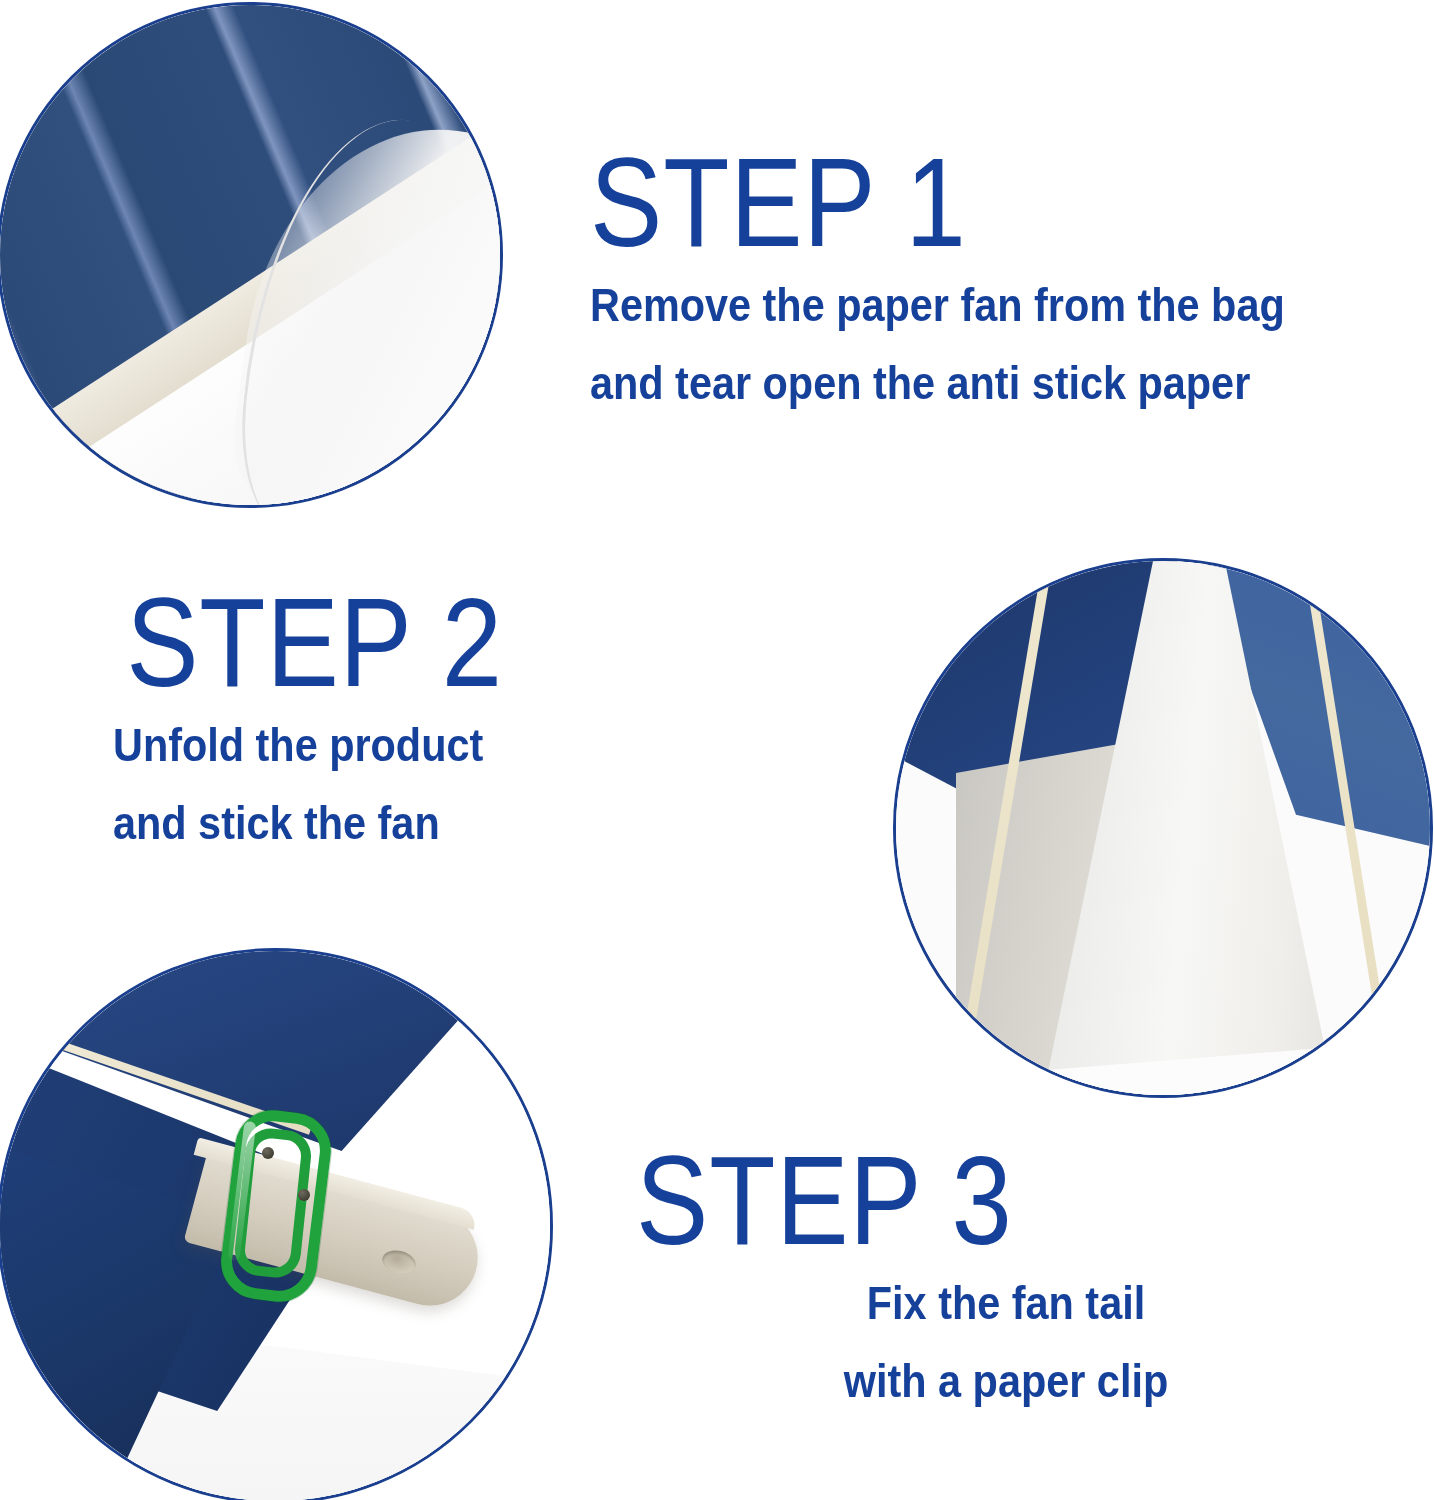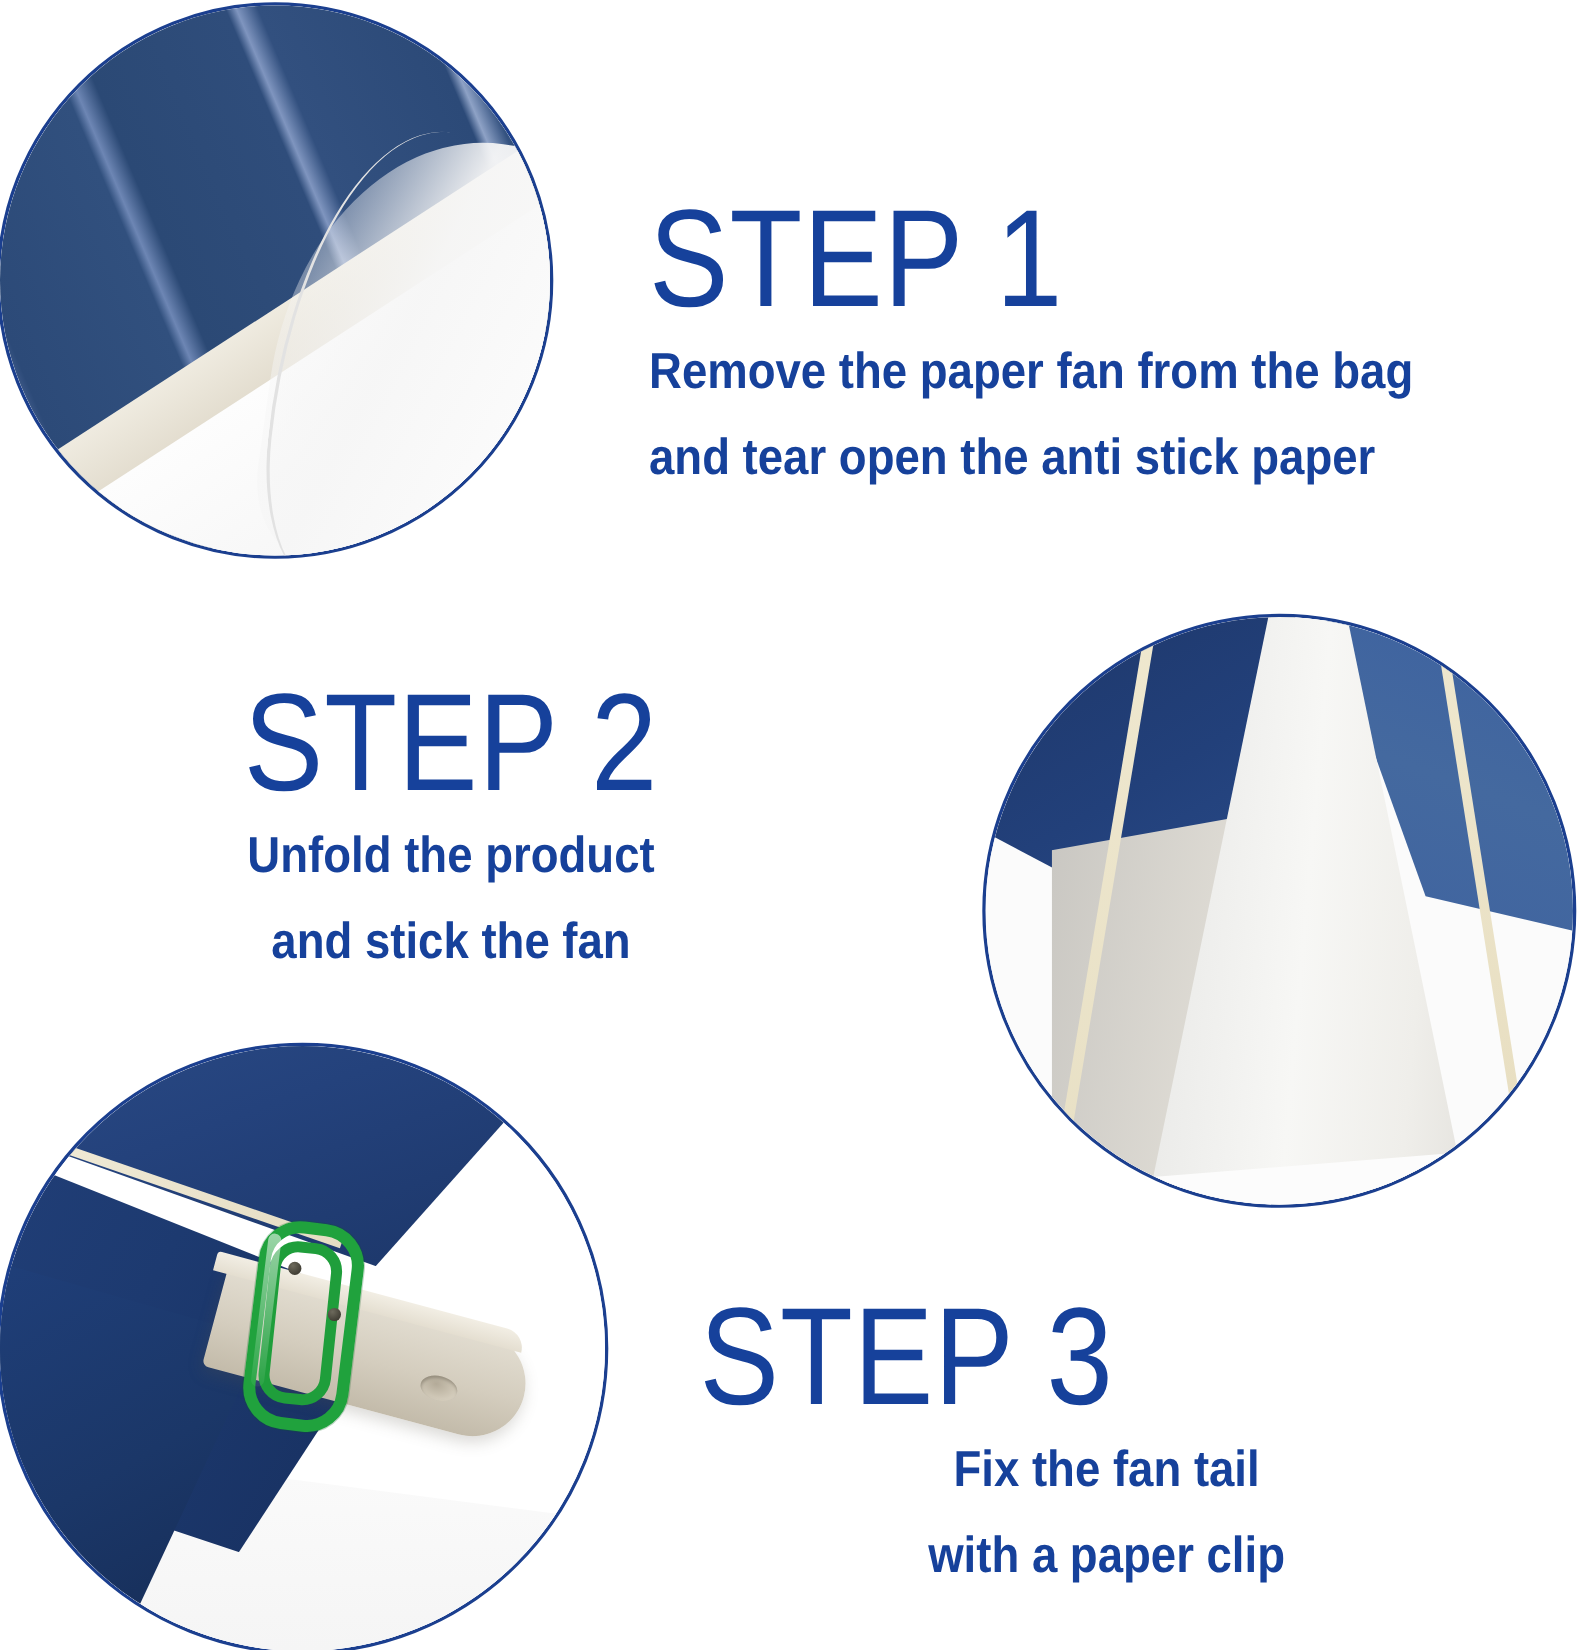--- a/index.html
+++ b/index.html
@@ -11,21 +11,21 @@
   #stage {
     position: relative;
     width: 1434px;
     height: 1500px;
     background: #ffffff;
     overflow: hidden;
     font-family: "Liberation Sans", "DejaVu Sans", sans-serif;
   }
 
   
-  .step-block { position: absolute; margin-top: 32px; }
+  .step-block { position: absolute; }
   .step-heading {
     font-size: 126px;
     line-height: 1.0;
     font-weight: 500;
     letter-spacing: 1px;
     color: #16419b;
     transform: scaleX(0.86);
     white-space: nowrap;
   }
   .step-body {
@@ -33,21 +33,21 @@
     line-height: 78px;
     font-weight: 600;
     color: #16419b;
     white-space: nowrap;
     transform: scaleX(0.9);
   }
   #step1-block { left: 590px; top: 140px; }
   #step1-block .step-heading { transform-origin: left top; }
   #step1-block .step-body    { transform-origin: left top; }
 
-  #step2-block { left: 80px; top: 580px; width: 660px; text-align: center; }
+  #step2-block { left: 80px; top: 580px; width: 660px; }
   #step2-block .step-heading { transform-origin: center top; }
   #step2-block .step-body    { transform-origin: center top; }
 
   #step3-block { left: 636px; top: 1138px; width: 740px; }
   #step3-block .step-heading { transform-origin: left top; text-align: left; }
   #step3-block .step-body    { transform-origin: center top; text-align: center; }
 
   
   .photo-circle {
     position: absolute;

